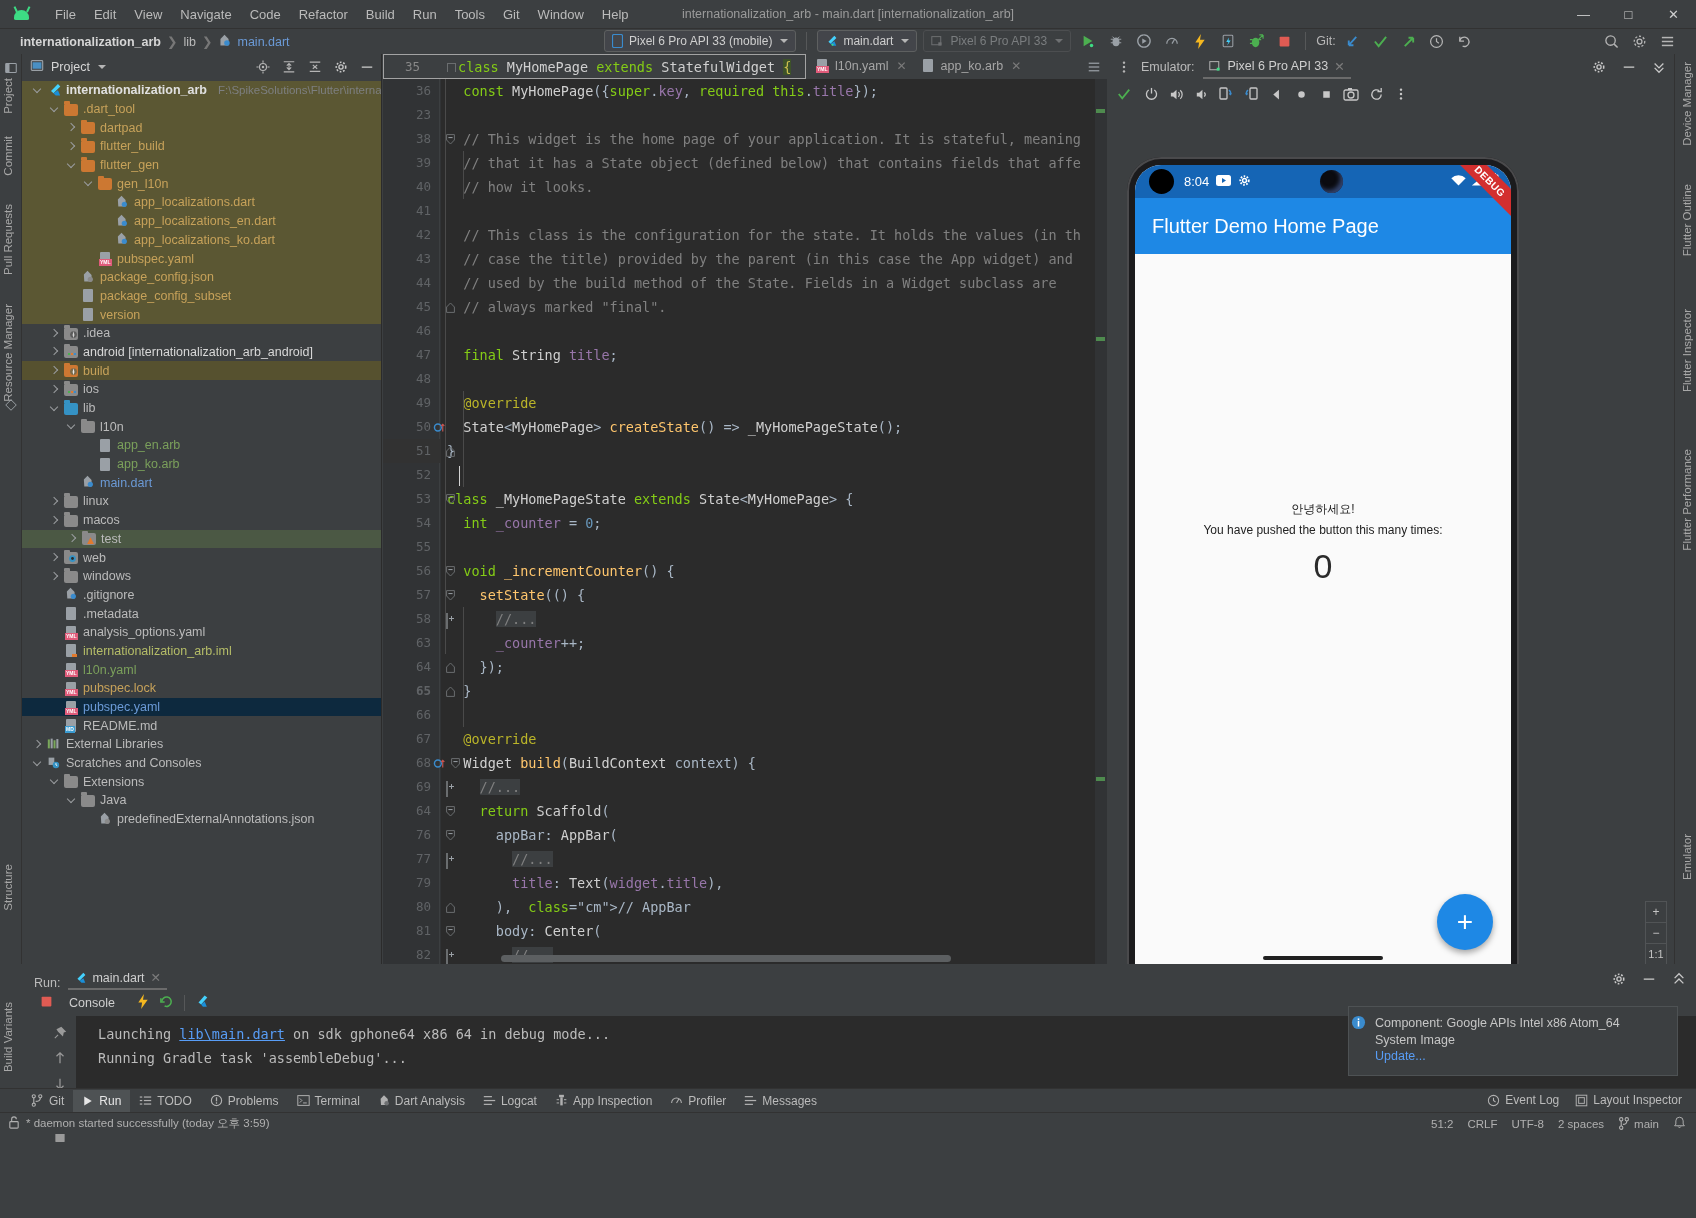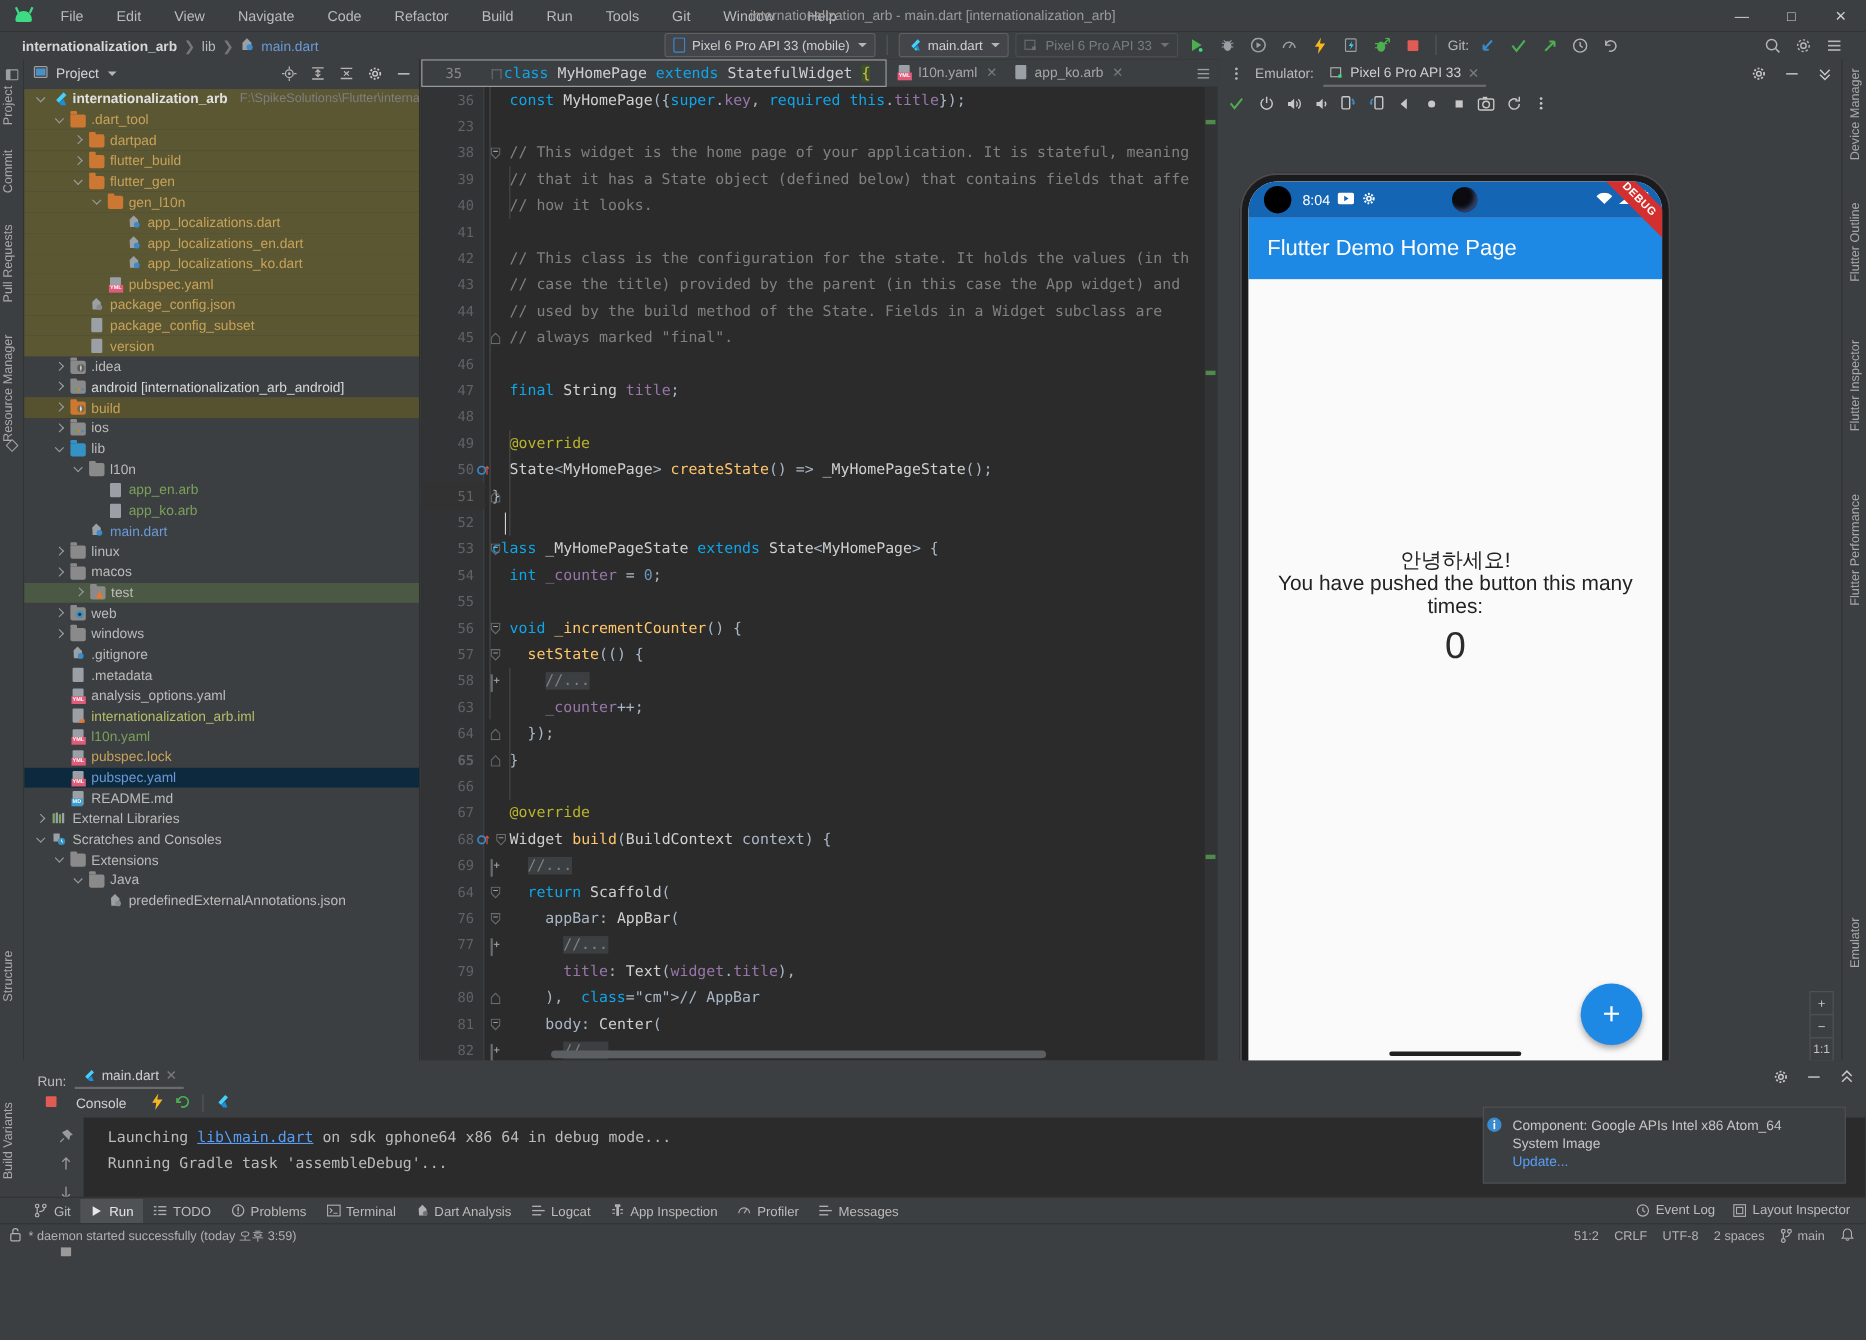--- a/index.html
+++ b/index.html
@@ -26,21 +26,21 @@
   .logo-android .body {
     position:absolute; left:2px; top:4px; width:15px; height:10px;
     background:#3ddc84; border-radius: 8px 8px 2px 2px;
   }
   .logo-android .ant1, .logo-android .ant2 {
     position:absolute; width:2px; height:6px; background:#3ddc84; top:0px;
     transform-origin: bottom;
   }
   .logo-android .ant1 { left:4px; transform: rotate(-25deg); }
   .logo-android .ant2 { left:14px; transform: rotate(25deg); }
-  .menu-bar { display: flex; align-items: center; gap: 12px; margin-left: 6px; }
+  .menu-bar { display: flex; align-items: center; gap: 0; margin-left: 6px; }
   .menu-item {
     padding: 4px 9px; font-size: 13px; color: #bbbbbb; cursor: default;
     white-space: nowrap;
   }
   .window-title {
     position: absolute; left: 0; right: 0; text-align: center;
     font-size: 12.5px; color: #9b9b9b; pointer-events: none;
   }
   .win-ctrls { position: absolute; right: 0; top: 0; display: flex; height: 29px; }
   .win-btn { width: 45px; height: 29px; display:flex; align-items:center; justify-content:center; color:#cfcfcf; font-size:13px; }
@@ -176,21 +176,21 @@
     background:#2b2b2b; overflow:hidden;
     font-family: "DejaVu Sans Mono", monospace; font-size: 13.5px;
   }
   .cl { position:absolute; left: 0; height: 24px; line-height: 24px; white-space: pre; }
   .gl { position:absolute; right: 10px; height:24px; line-height:24px; color:#606366; font-size:12.5px; font-family:"DejaVu Sans Mono",monospace;}
   .fold-sq { width:9px;height:9px;border:1px solid #6a6d6f; position:relative; }
   .fold-sq::before { content:''; position:absolute; left:1.5px; top:3.5px; width:5px;height:1px; background:#9aa0a6;}
   .fold-sq.plus::after { content:''; position:absolute; left:3.5px; top:1.5px; width:1px;height:5px; background:#9aa0a6;}
   .fold-arr { width:9px; height:9px; border:1px solid #6a6d6f; border-bottom:none; position:relative;}
 
-  .k { color:#0ea5e9; }      
+  .k { color:#84cc16; }      
   .cm { color:#808080; }      
   .n { color:#6897bb; }      
   .ty { color:#d0d0d0; }     
   .fn { color:#ffc66d; }     
   .fld { color:#9876aa; }    
   .an { color:#bbb529; }     
   .pl { color:#a9b7c6; }
 
   .line-hl { position:absolute; left:0; width:724px; height:24px; background:#323232; }
   .caret-line { position:absolute; width:1px; height:20px; background:#d4d4d4; }
@@ -241,21 +241,21 @@
   .status-right { position:absolute; right: 12px; display:flex; align-items:center; gap:5px; }
   .appbar {
     height: 56px; background:#1e88e5; display:flex; align-items:center;
     padding: 0 17px; color:#fff; font-size: 20px; font-weight: 500;
   }
   .app-body { position:relative; height: 716px; background:#fafafa; }
   .center-col {
     position:absolute; left:0; right:0; top: 245px; text-align:center;
     color:#1f1f1f;
   }
-  .ctext { font-size: 19px; color:#222; line-height: 21px; }
+  .ctext { font-size: 12px; color:#222; line-height: 21px; }
   .cnum { font-size: 34px; color:#2b2b2b; margin-top: 6px; font-weight: 300; }
   .fab {
     position:absolute; right: 18px; bottom: 20px; width: 56px; height:56px;
     border-radius: 50%; background:#1e88e5; color:#fff;
     display:flex;align-items:center;justify-content:center; font-size: 28px; font-weight:300;
     box-shadow: 0 3px 6px rgba(0,0,0,.35);
   }
   .nav-pill {
     position:absolute; left:50%; transform:translateX(-50%); bottom: 10px;
     width: 120px; height: 4px; border-radius:2px; background:#202020;

